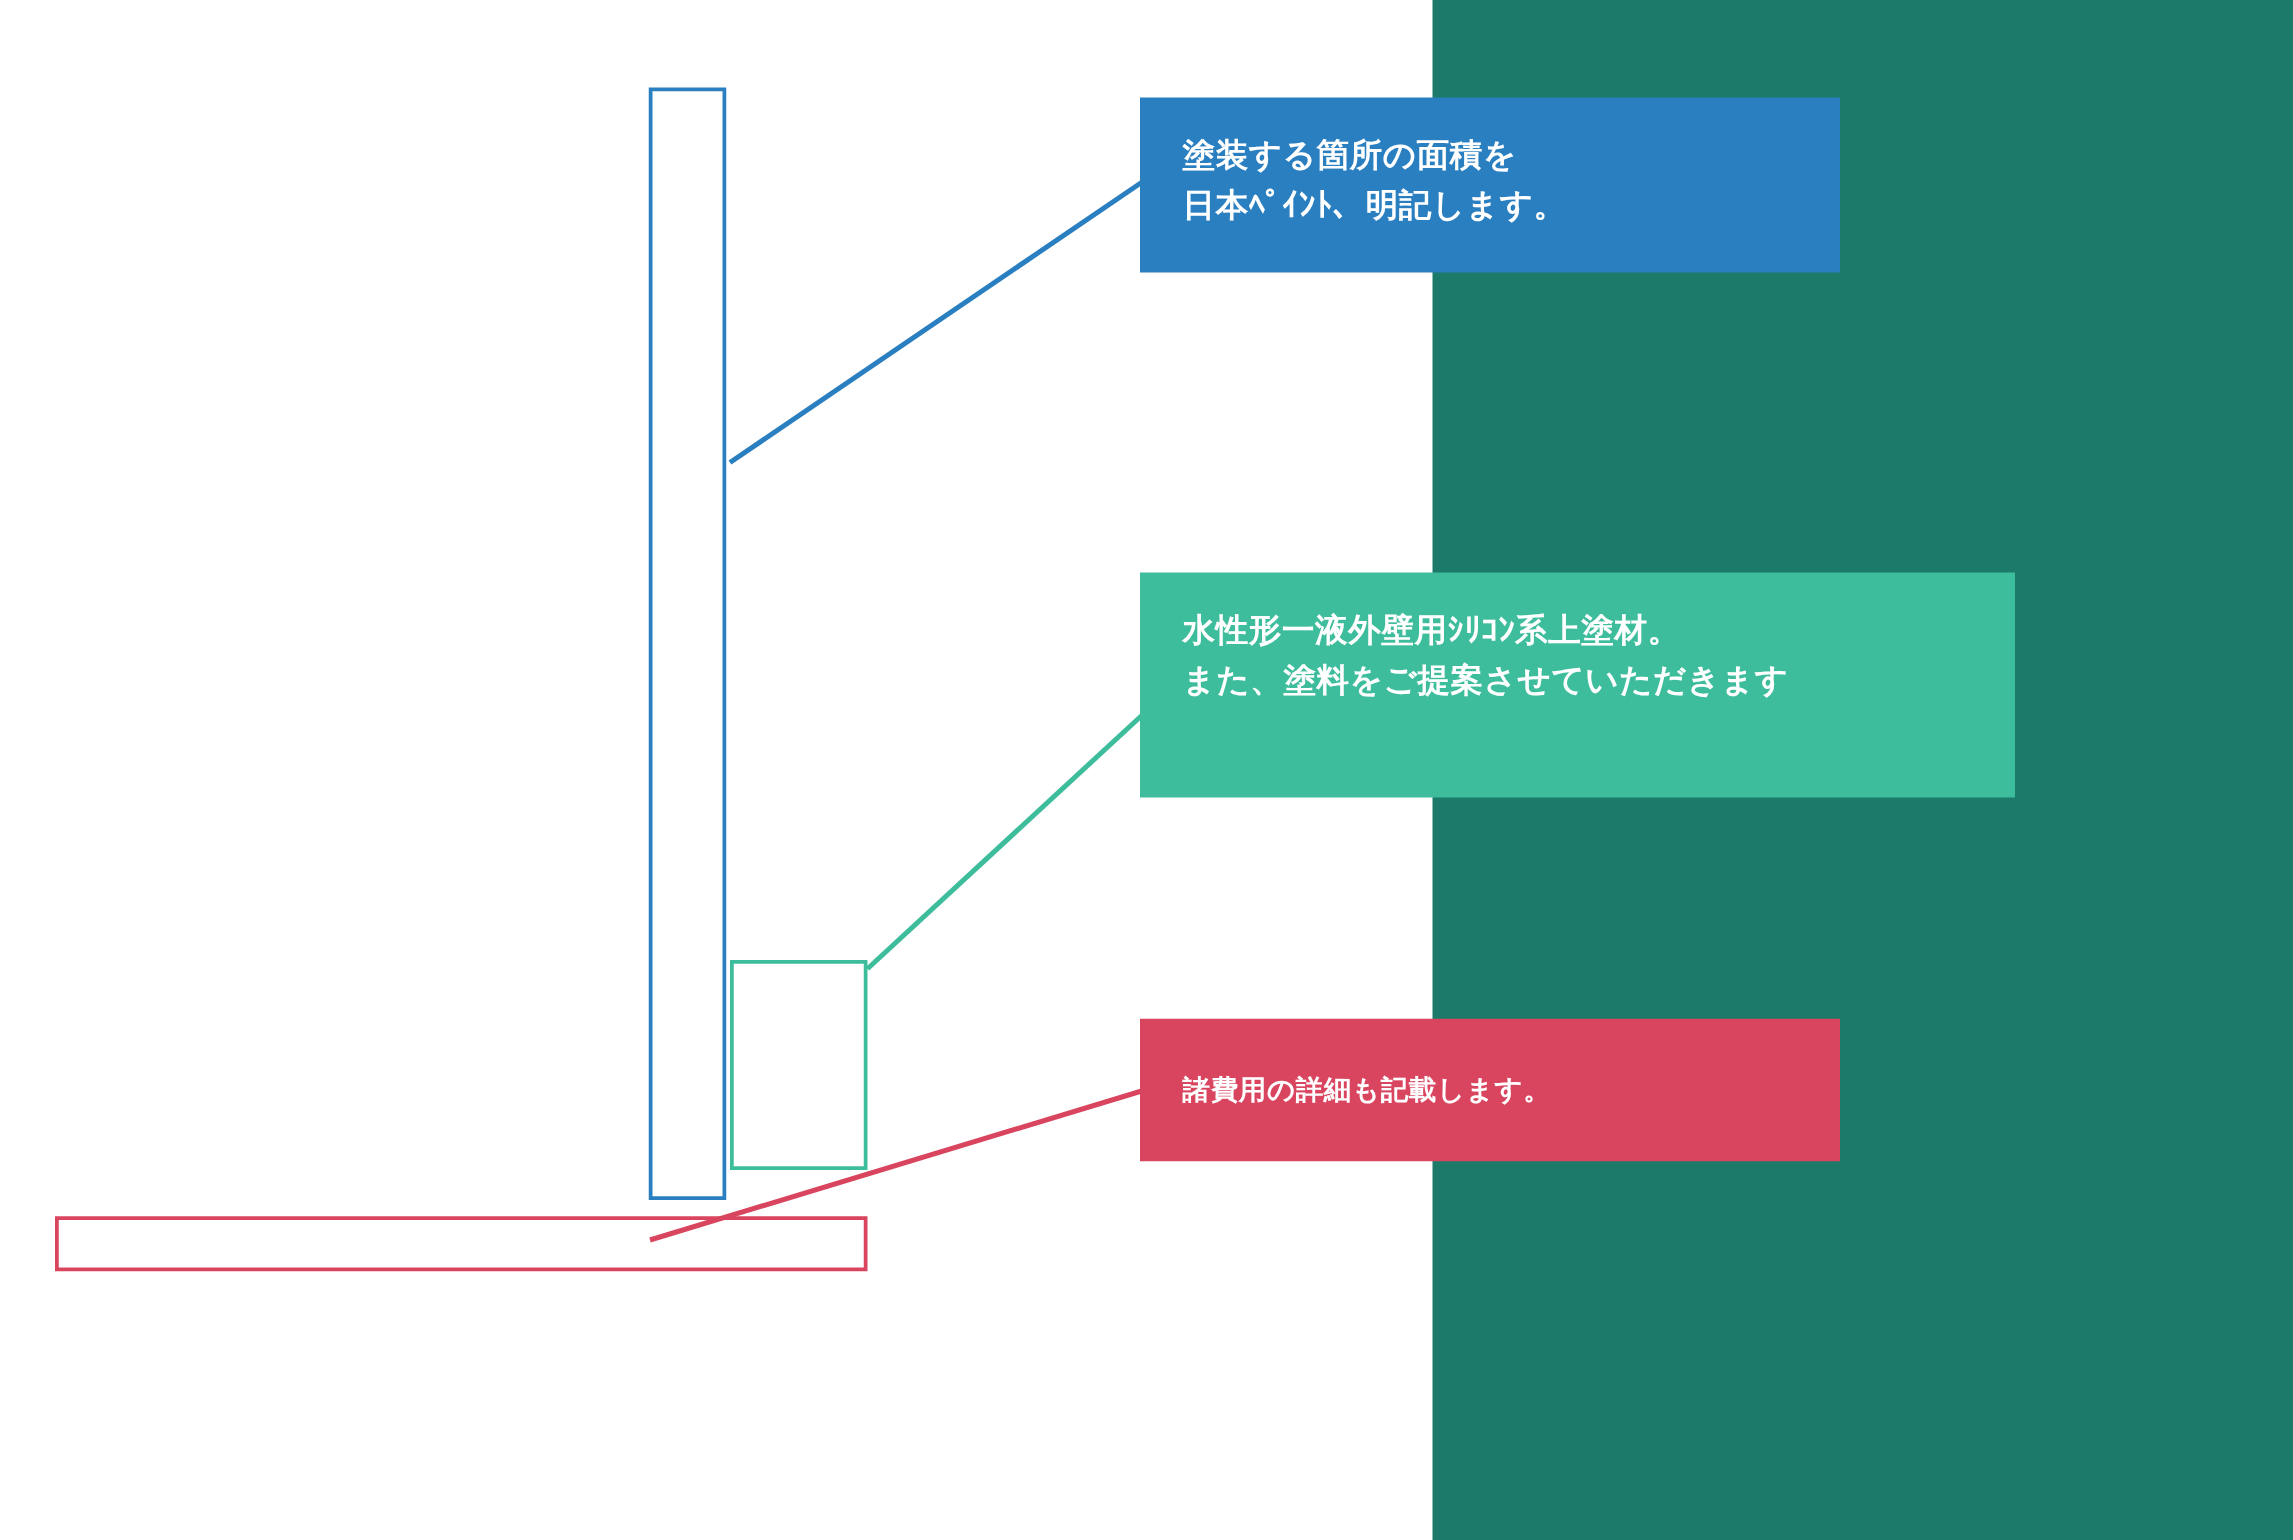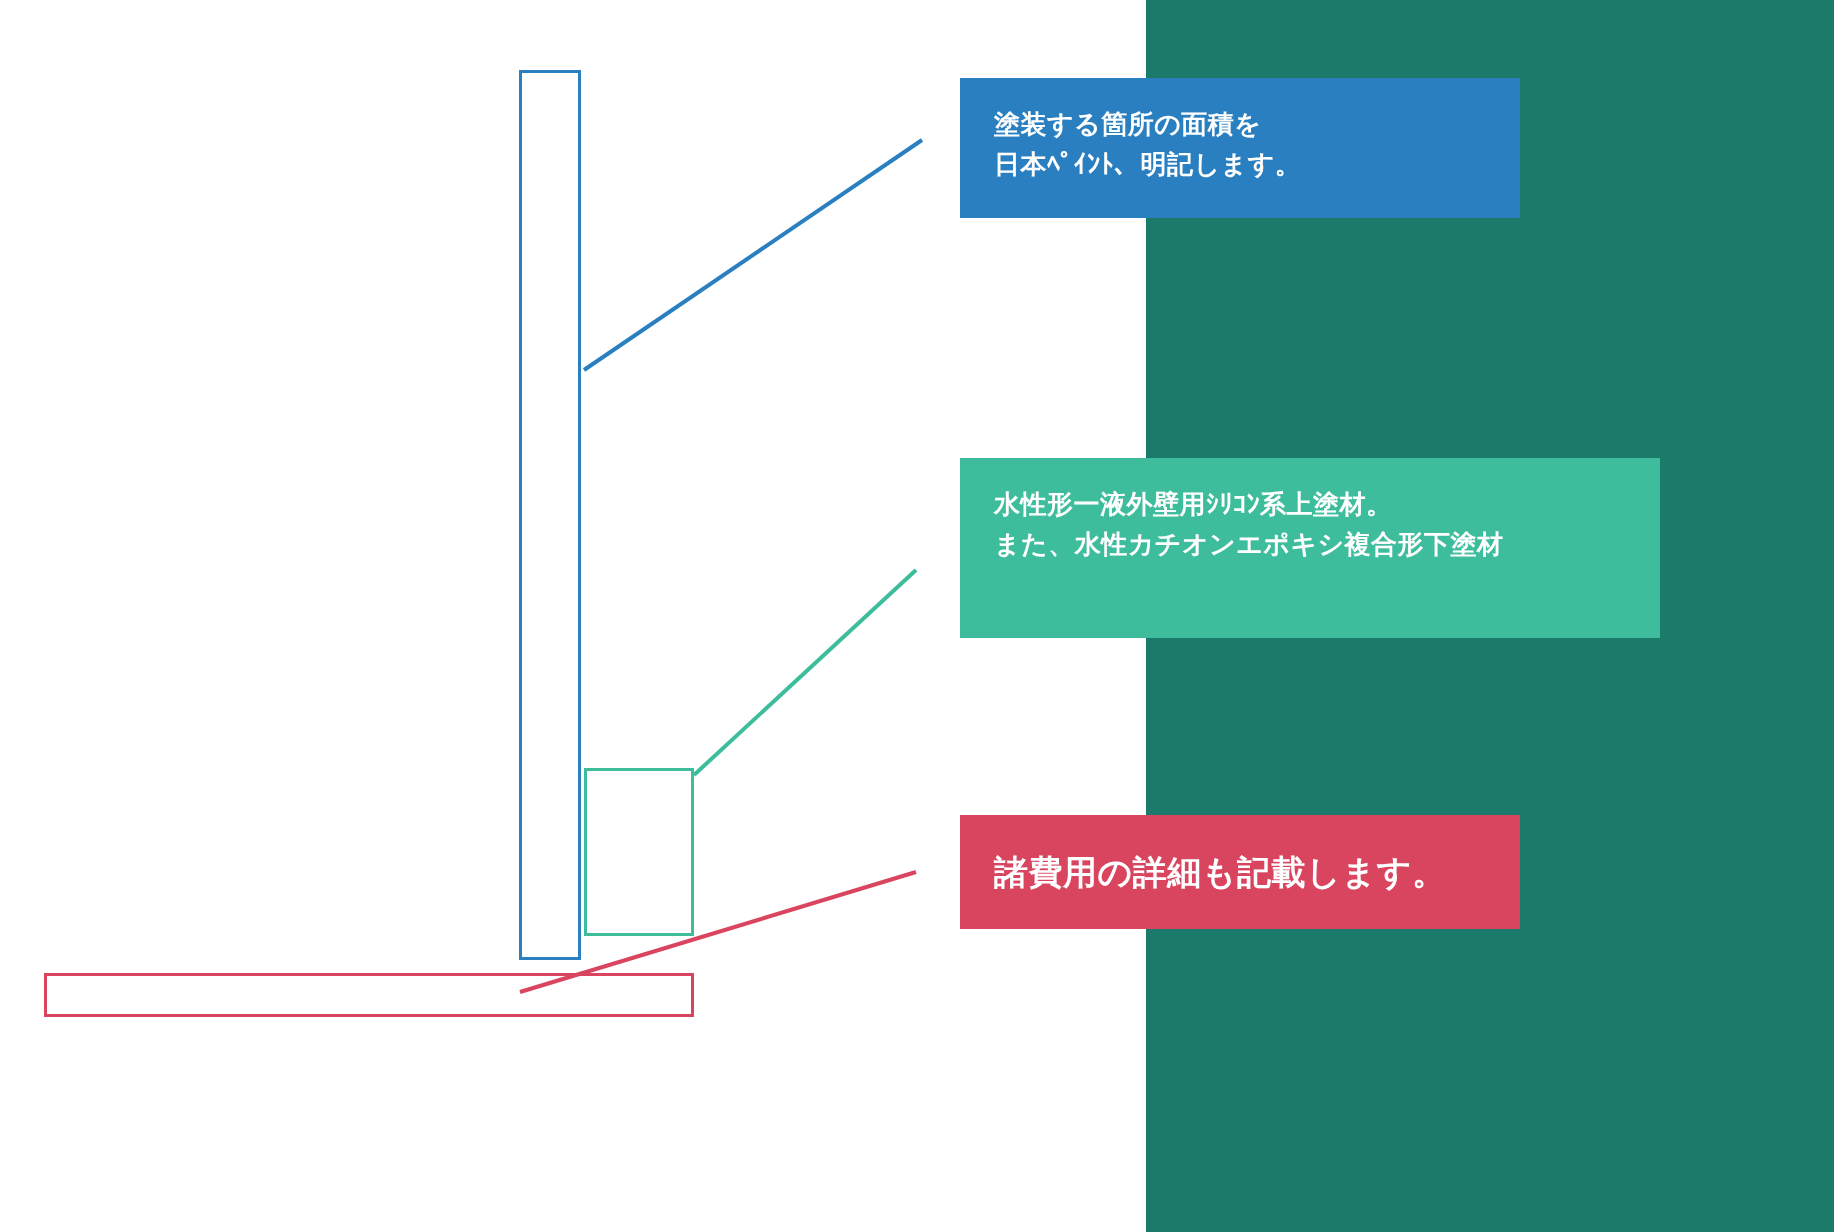--- a/index.html
+++ b/index.html
@@ -99,25 +99,25 @@
 
   
   .hl { position: absolute; border: 3px solid #000; z-index: 6; pointer-events: none; }
   .hl.blue  { border-color: #2a7fc1; }
   .hl.green { border-color: #3dbd9c; }
   .hl.red   { border-color: #d9455f; }
 
   
   .callout {
     position: absolute; z-index: 8; color: #fff; font-weight: 700;
-    padding: 26px 34px; line-height: 1.55; letter-spacing: 0.5px; margin-left: 48px;
+    padding: 26px 34px; line-height: 1.55; letter-spacing: 0.5px;
   }
   .callout.blue  { background: #2a7fc1; font-size: 26px; }
   .callout.green { background: #3dbd9c; font-size: 26px; }
-  .callout.red   { background: #d9455f; font-size: 34px; }
+  .callout.red   { background: #d9455f; font-size: 22px; }
   .callout div { white-space: nowrap; }
 
   svg.leader { position: absolute; left:0; top:0; width:1834px; height:1232px; z-index:7; pointer-events:none; }
 
   .page-num { position:absolute; font-size:10px; color:#333; }
 </style>
 </head>
 <body>
 
 <div id="stage">
@@ -583,20 +583,20 @@
     <line x1="520" y1="992" x2="916" y2="872" stroke="#d9455f" stroke-width="4"></line>
   </svg>
 
   <div class="callout blue" style="left:912px; top:78px; width:560px; height:140px;">
     <div>塗装する箇所の面積を</div>
     <div>日本ﾍﾟｲﾝﾄ、明記します。</div>
   </div>
 
   <div class="callout green" style="left:912px; top:458px; width:700px; height:180px;">
     <div>水性形一液外壁用ｼﾘｺﾝ系上塗材。</div>
-    <div>また、水性カチオンエポキシ複合形下塗材</div>
+    <div>また、塗料をご提案させていただきます</div>
   </div>
 
   <div class="callout red" style="left:912px; top:815px; width:560px; height:114px; display:flex; align-items:center;">
     <div>諸費用の詳細も記載します。</div>
   </div>
 
 </div>
 
 </body></html>

